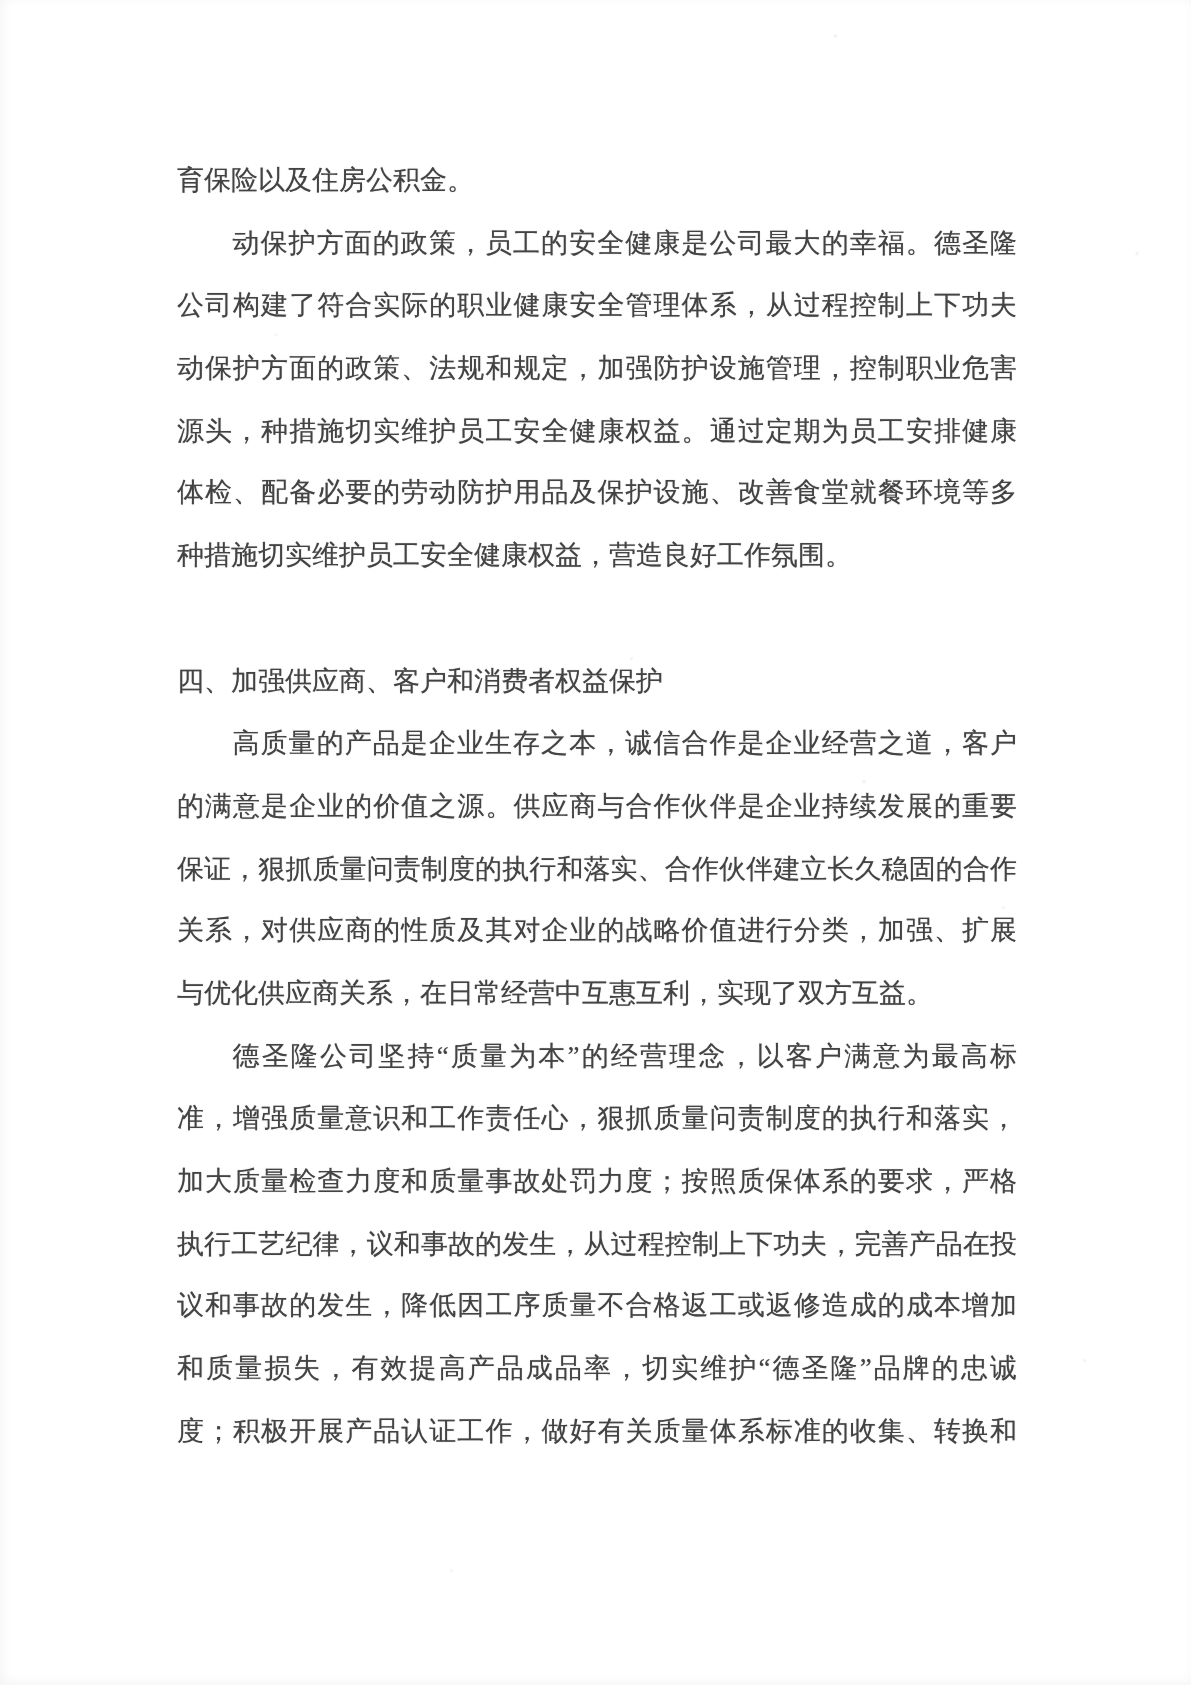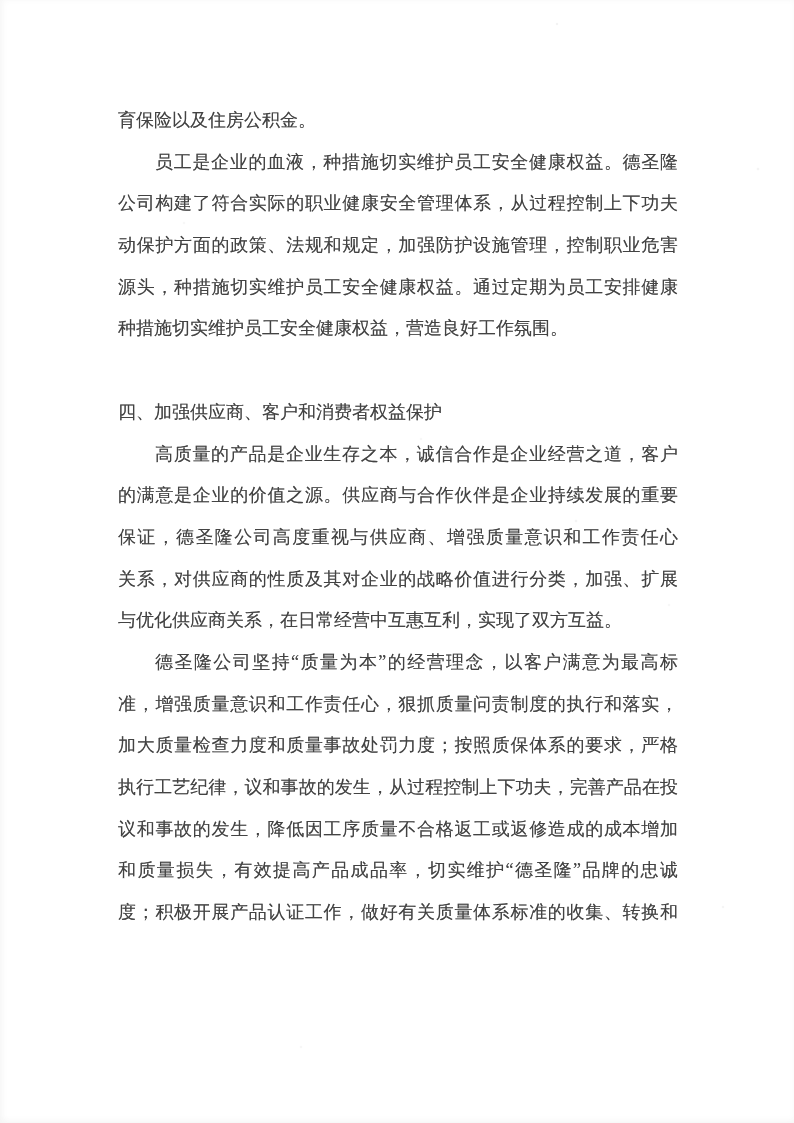--- a/index.html
+++ b/index.html
@@ -72,33 +72,34 @@
 </head>
 <body>
 
 <div class="page">
   <div class="noise"></div>
 
   <div class="text-column">
 
     <div class="line">育保险以及住房公积金。</div>
 
-    <div class="line justify indent">员工是企业的血液，种措施切实维护员工安全健康权益。德圣隆</div>
+    <div class="line justify indent">动保护方面的政策，员工的安全健康是公司最大的幸福。德圣隆</div>
     <div class="line justify">公司构建了符合实际的职业健康安全管理体系，从过程控制上下功夫</div>
     <div class="line justify">动保护方面的政策、法规和规定，加强防护设施管理，控制职业危害</div>
     <div class="line justify">源头，种措施切实维护员工安全健康权益。通过定期为员工安排健康</div>
+    <div class="line justify">体检、配备必要的劳动防护用品及保护设施、改善食堂就餐环境等多</div>
     <div class="line">种措施切实维护员工安全健康权益，营造良好工作氛围。</div>
 
     <div class="line spacer"></div>
 
     <div class="line">四、加强供应商、客户和消费者权益保护</div>
 
     <div class="line justify indent">高质量的产品是企业生存之本，诚信合作是企业经营之道，客户</div>
     <div class="line justify">的满意是企业的价值之源。供应商与合作伙伴是企业持续发展的重要</div>
-    <div class="line justify">保证，德圣隆公司高度重视与供应商、增强质量意识和工作责任心</div>
+    <div class="line justify">保证，狠抓质量问责制度的执行和落实、合作伙伴建立长久稳固的合作</div>
     <div class="line justify">关系，对供应商的性质及其对企业的战略价值进行分类，加强、扩展</div>
     <div class="line">与优化供应商关系，在日常经营中互惠互利，实现了双方互益。</div>
 
     <div class="line justify indent">德圣隆公司坚持“质量为本”的经营理念，以客户满意为最高标</div>
     <div class="line justify">准，增强质量意识和工作责任心，狠抓质量问责制度的执行和落实，</div>
     <div class="line justify">加大质量检查力度和质量事故处罚力度；按照质保体系的要求，严格</div>
     <div class="line justify">执行工艺纪律，议和事故的发生，从过程控制上下功夫，完善产品在投</div>
     <div class="line justify">议和事故的发生，降低因工序质量不合格返工或返修造成的成本增加</div>
     <div class="line justify">和质量损失，有效提高产品成品率，切实维护“德圣隆”品牌的忠诚</div>
     <div class="line justify">度；积极开展产品认证工作，做好有关质量体系标准的收集、转换和</div>

